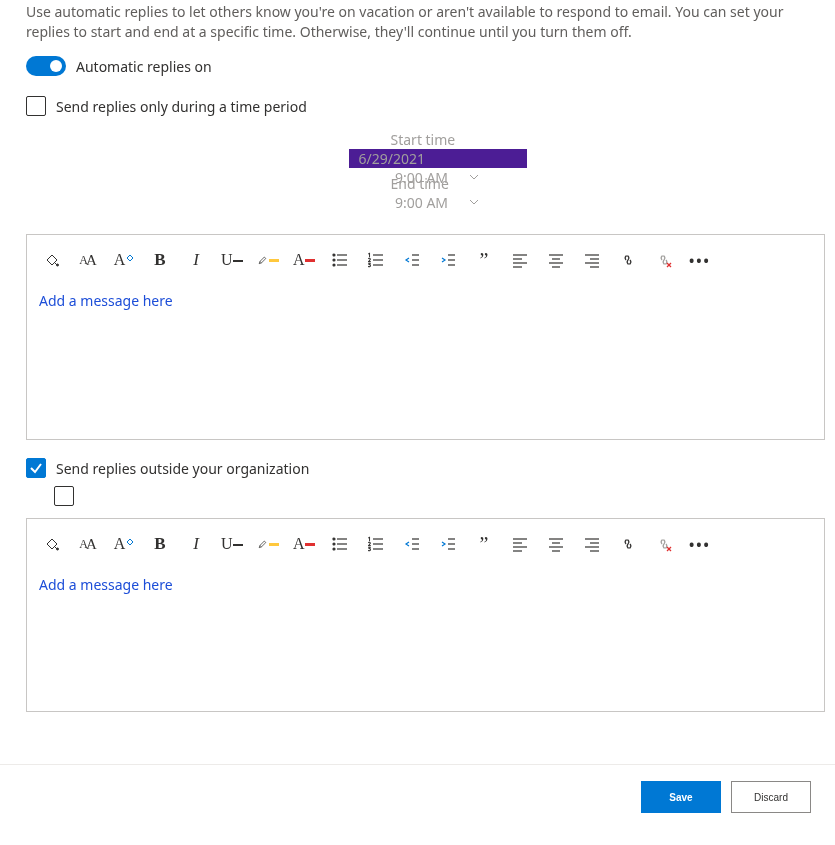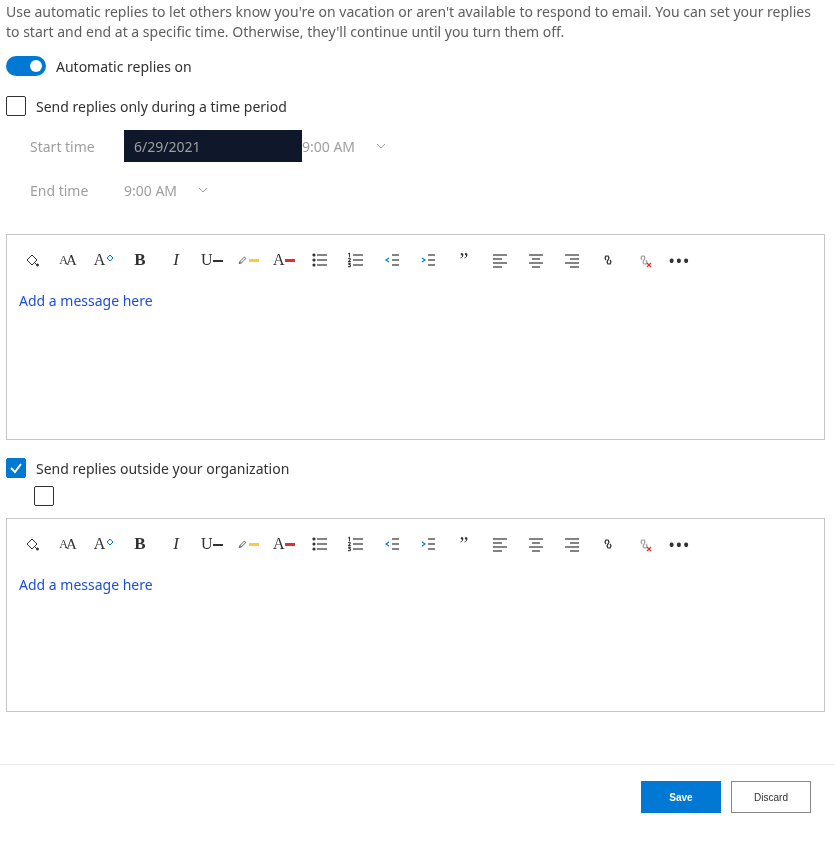--- a/index.html
+++ b/index.html
@@ -4,21 +4,21 @@
 <style>
   * { box-sizing: border-box; }
   html, body {
     margin: 0; padding: 0;
     font-family: "Segoe UI", -apple-system, system-ui, sans-serif;
     font-size: 14px;
     color: #323130;
     background: #fff;
     width: 835px;
   }
-  .page { padding: 0 10px 10px 6px; width: 835px; }
+  .page { padding: 0 10px 10px 26px; width: 835px; }
   .desc {
     color: #605e5c; line-height: 20px; margin: 2px 0 14px 0;
   }
   .row { display: flex; align-items: center; }
   .toggle-row { margin-bottom: 20px; }
   .toggle {
     position: relative; width: 40px; height: 20px;
     background: #0078d4; border-radius: 10px; cursor: pointer; flex: none;
   }
   .toggle-knob {
@@ -28,24 +28,24 @@
   .toggle-label { margin-left: 10px; }
   .checkbox {
     width: 20px; height: 20px; border: 1px solid #323130; border-radius: 2px;
     cursor: pointer; flex: none;
     display: flex; align-items: center; justify-content: center;
   }
   .checkbox.checked { background: #0078d4; border-color: #0078d4; color: #fff; }
   .checkbox svg { width: 14px; height: 14px; display: block; }
   .checkbox-label { margin-left: 10px; cursor: pointer; }
   .time-block { margin: 14px 0 28px 24px; }
-  .time-row { display: flex; align-items: center; height: 32px; margin-bottom: 12px; }
+  .time-row { display: flex; align-items: center; height: 32px; margin-bottom: 12px; flex-direction: column; }
   .time-label { width: 94px; color: #a19f9d; }
   .date-field {
-    width: 178px; height: 32px; background: #0f172a;
+    width: 178px; height: 32px; background: #4c1d95;
     display: flex; align-items: center; justify-content: space-between;
     padding: 0 6px 0 10px; color: #a19f9d;
   }
   .time-sel {
     color: #a19f9d;
     display: flex; align-items: center; gap: 20px;
   }
   .section-title { font-weight: 600; margin-bottom: 10px; }
   .editor {
     border: 1px solid #c8c6c4;

